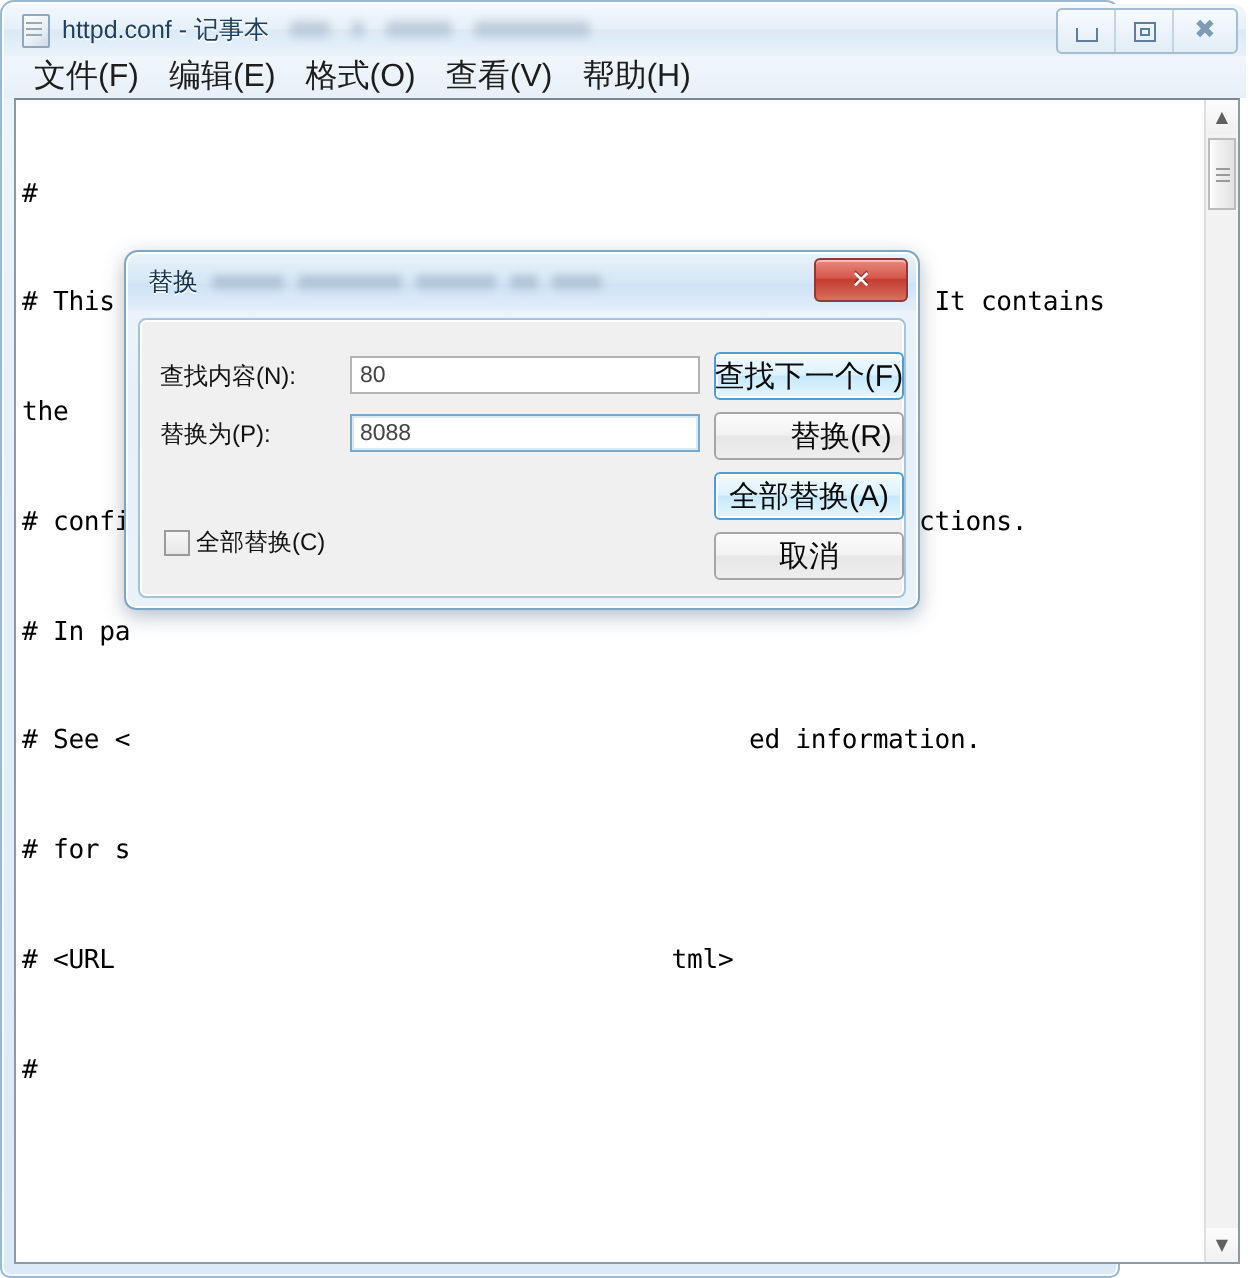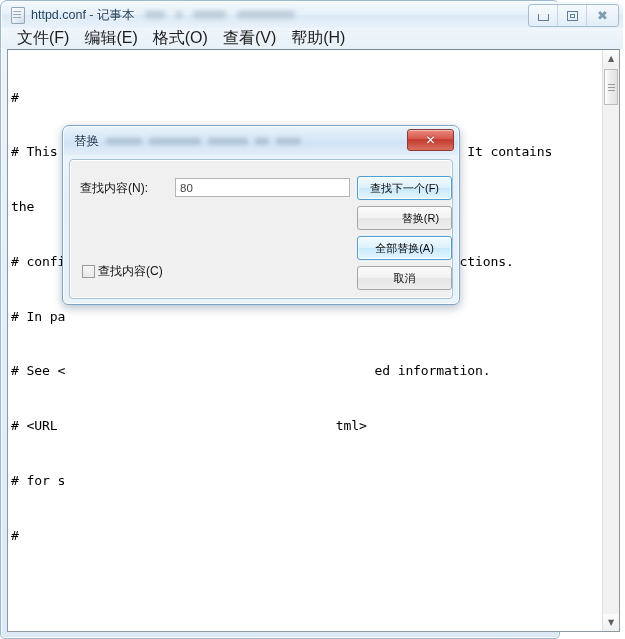--- a/index.html
+++ b/index.html
@@ -331,21 +331,21 @@
   .dlg-btn {
     position: absolute;
     left: 287px;
     width: 95px;
     height: 24px;
     box-sizing: border-box;
     border: 1px solid #a6a6a6;
     border-radius: 3px;
     background: linear-gradient(to bottom,#fbfbfb 0%, #f2f2f2 48%, #e6e6e6 50%, #eeeeee 100%);
     display: flex; align-items: center; justify-content: center;
-    font-size: 11px;
+    font-size: 15px;
     color: #0a0a0a;
     white-space: nowrap;
   }
   .dlg-btn.hot {
     border: 1px solid #4b9fd5;
     background: linear-gradient(to bottom,#f2fbff 0%, #ddf1fc 48%, #c7e8fa 50%, #e5f6ff 100%);
     box-shadow: inset 0 0 0 1px rgba(255,255,255,0.85);
   }
   .dlg-btn.b1 { top: 16px; }
   .dlg-btn.b2 { top: 46px; padding-left: 32px; }
@@ -392,22 +392,22 @@
     </div>
 
     <div class="np-textarea-frame">
       <div class="np-text">
         <div class="ln">#</div>
         <div class="ln"># This is the main Apache HTTP server configuration file.  It contains</div>
         <div class="ln">the</div>
         <div class="ln"># configuration directives that give the server its instructions.</div>
         <div class="ln"># In pa</div>
         <div class="ln"># See &lt;                                        ed information.</div>
+        <div class="ln"># for s</div>
         <div class="ln"># &lt;URL                                    tml&gt;</div>
-        <div class="ln"># for s</div>
         <div class="ln">#</div>
         
         
         
         
         
         
         
         
         
@@ -449,24 +449,28 @@
         <span class="dlg-close">✕</span>
       </div>
 
       <div class="dlg-body">
 
         <div class="fld-row r1">
           <span class="fld-label">查找内容(N):</span>
           <input class="fld-input" type="text" value="80" style="">
         </div>
 
+        <div class="fld-row r2">
+          <span class="fld-label">替换为(P):</span>
+          <input class="fld-input focused" type="text" value="8088" style="">
+        </div>
 
         <div class="chk-row">
           <span class="chk-box"></span>
-          <span class="chk-label">查找内容(C)</span>
+          <span class="chk-label">全部替换(C)</span>
         </div>
 
         <div class="dlg-btn hot b1">查找下一个(F)</div>
         <div class="dlg-btn b2">替换(R)</div>
         <div class="dlg-btn b4">取消</div>
         <div class="dlg-btn hot b3">全部替换(A)</div>
 
       </div>
     </div>
 

